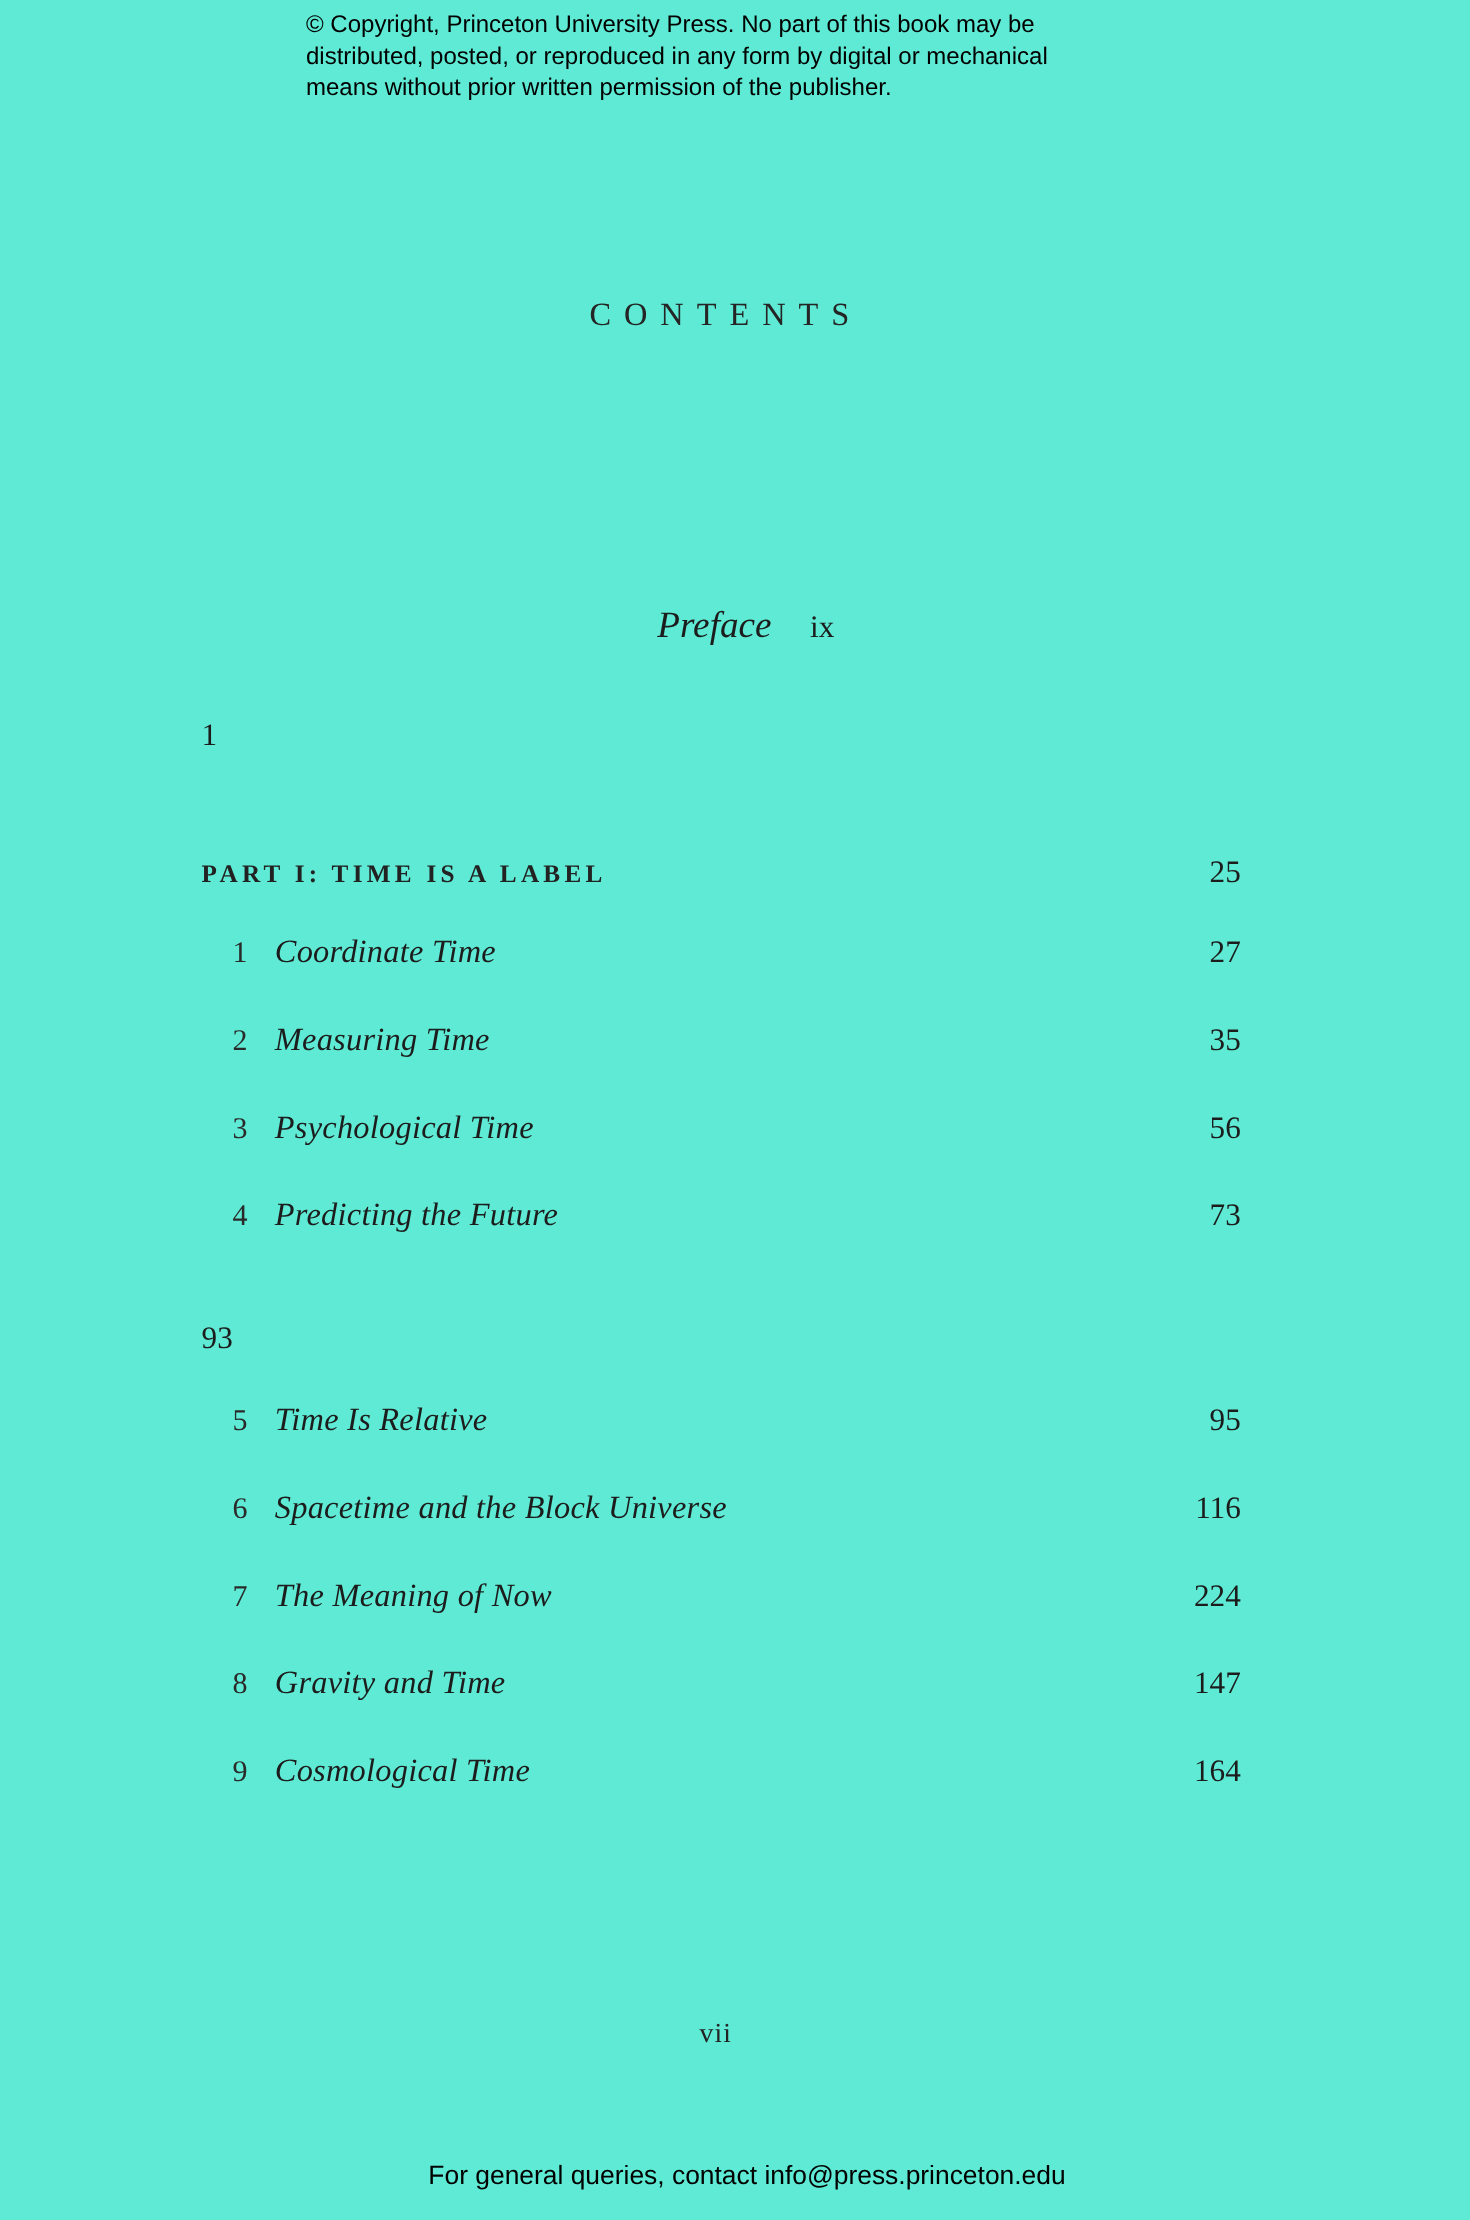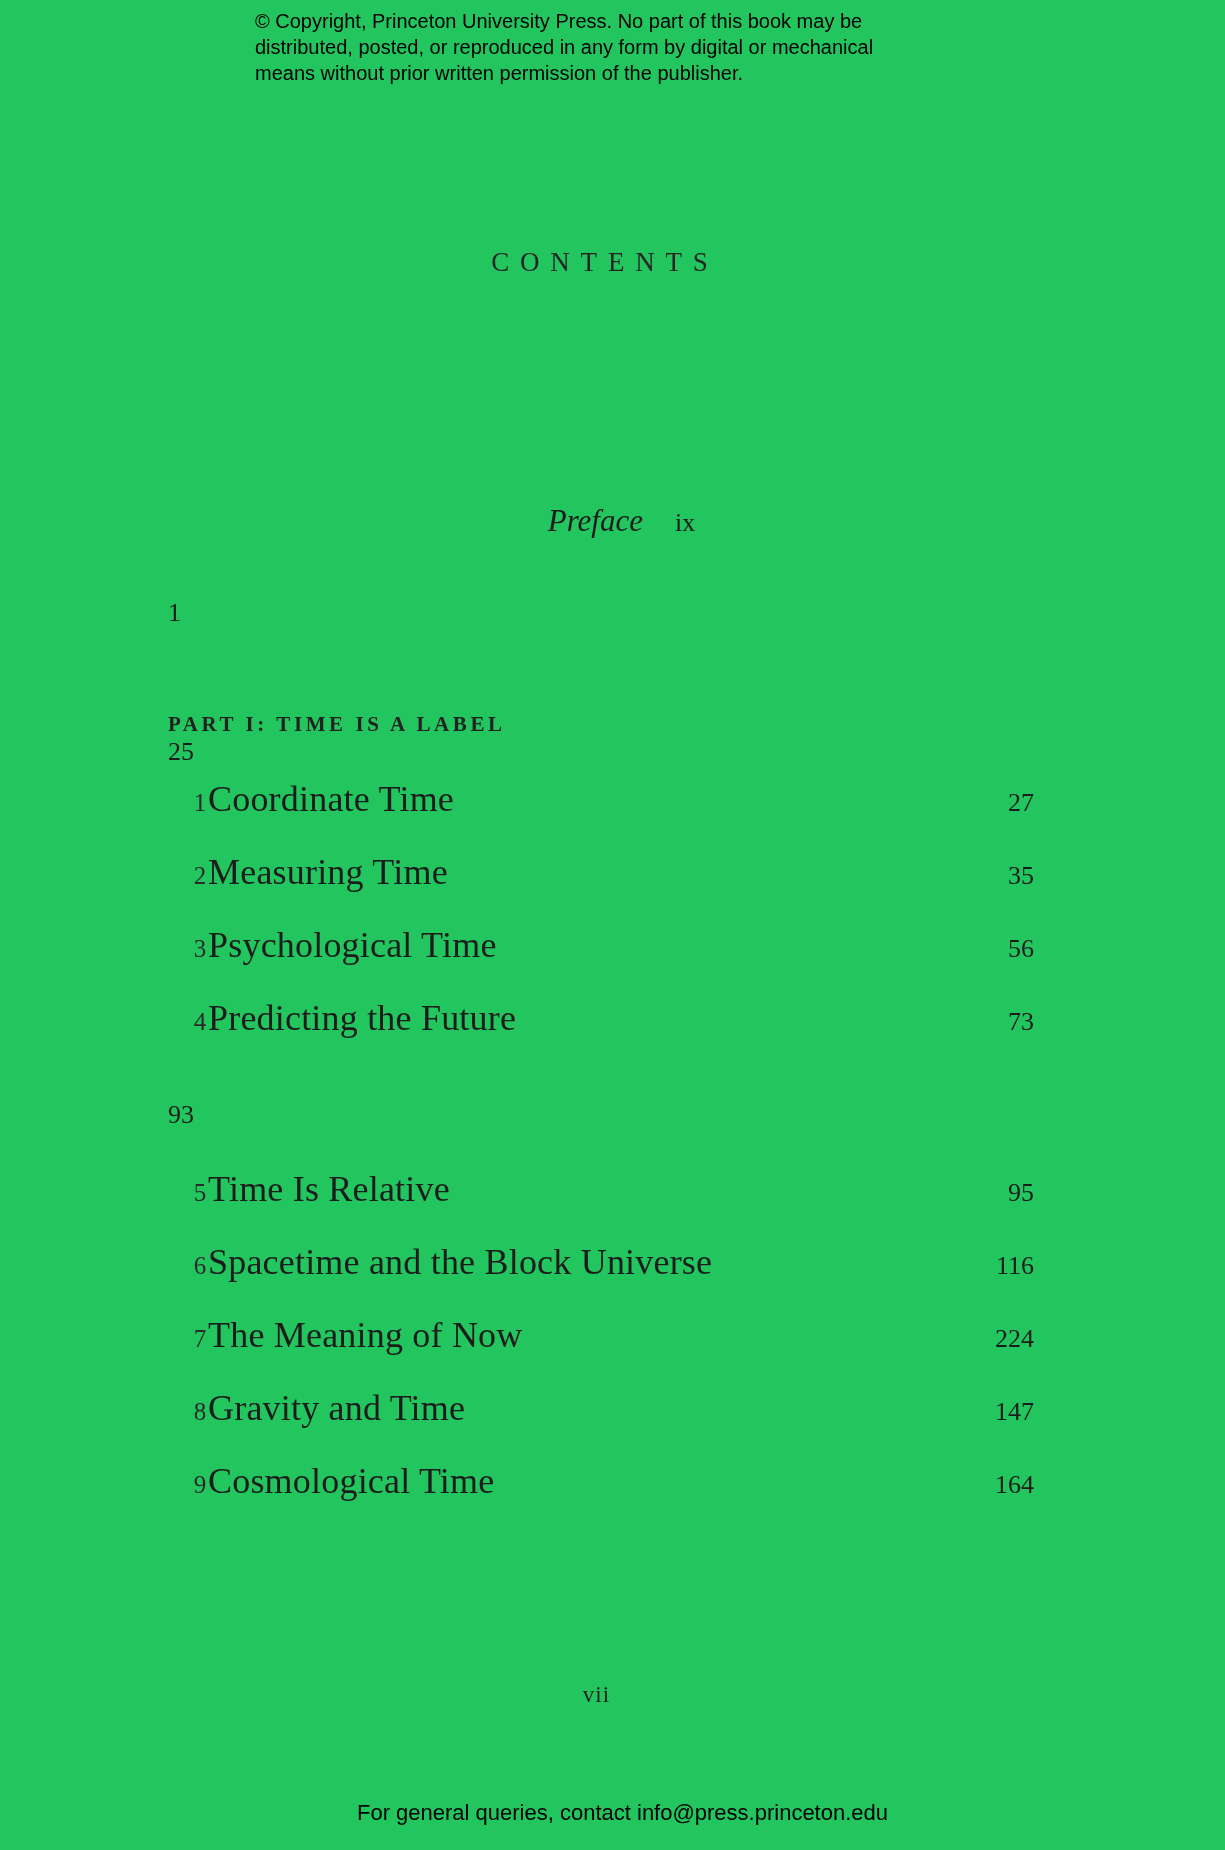--- a/index.html
+++ b/index.html
@@ -1,20 +1,20 @@
 <!DOCTYPE html>
 <html><head>
 <meta charset="utf-8">
 <style>
   html, body { margin: 0; padding: 0; background: #ffffff; }
   .page {
     position: relative;
     width: 1225px;
     height: 1850px;
-    background: #22c55e;
+    background: #5eead4;
     font-family: "Liberation Serif", "DejaVu Serif", serif;
     color: #1c1c1c;
     overflow: hidden;
   }
 
   
   .copyright {
     position: absolute;
     left: 255px;
     top: 8px;
@@ -74,24 +74,24 @@
 
   .ch-left { display: inline-flex; align-items: baseline; }
   .ch-num {
     display: inline-block;
     width: 16px;
     margin-left: 24px;
     text-align: center;
     font-size: 25px;
     color: #2a2a2a;
   }
-  .ch-title { font-size: 36px; letter-spacing: 0.2px; }
+  .ch-title { margin-left: 21px; font-size: 27px; letter-spacing: 0.2px; font-style: italic; }
 
   .r-intro { top: 598px; }
-  .r-p1    { top: 712px; flex-direction: column; }
+  .r-p1    { top: 712px; }
   .r-c1    { top: 778px; }
   .r-c2    { top: 851px; }
   .r-c3    { top: 924px; }
   .r-c4    { top: 997px; }
   .r-p2    { top: 1100px; }
   .r-c5    { top: 1168px; }
   .r-c6    { top: 1241px; }
   .r-c7    { top: 1314px; }
   .r-c8    { top: 1387px; }
   .r-c9    { top: 1460px; }

